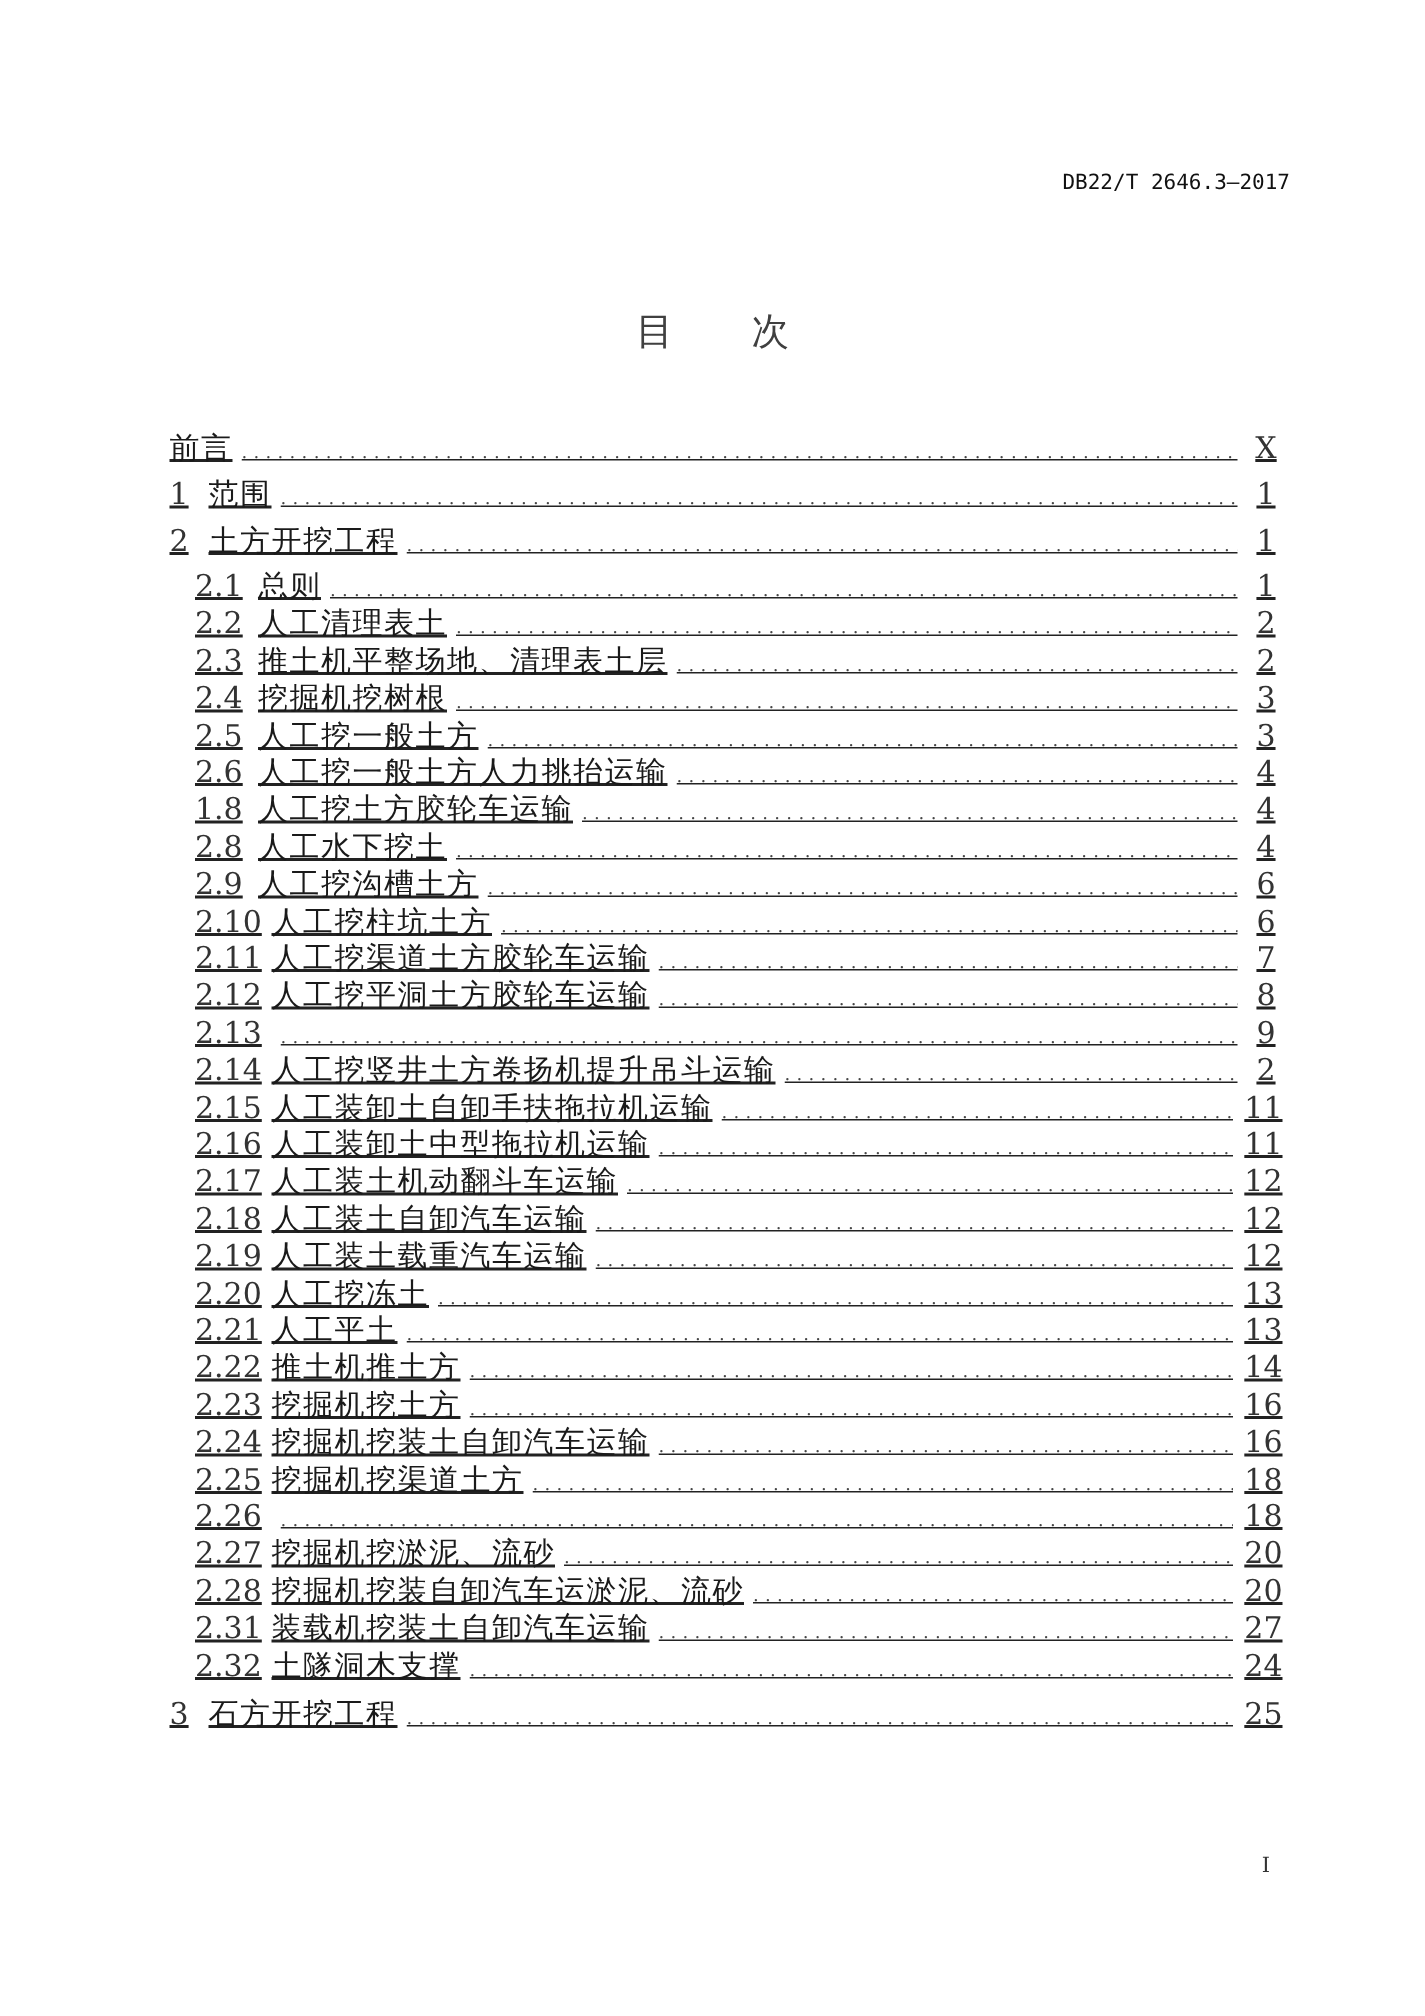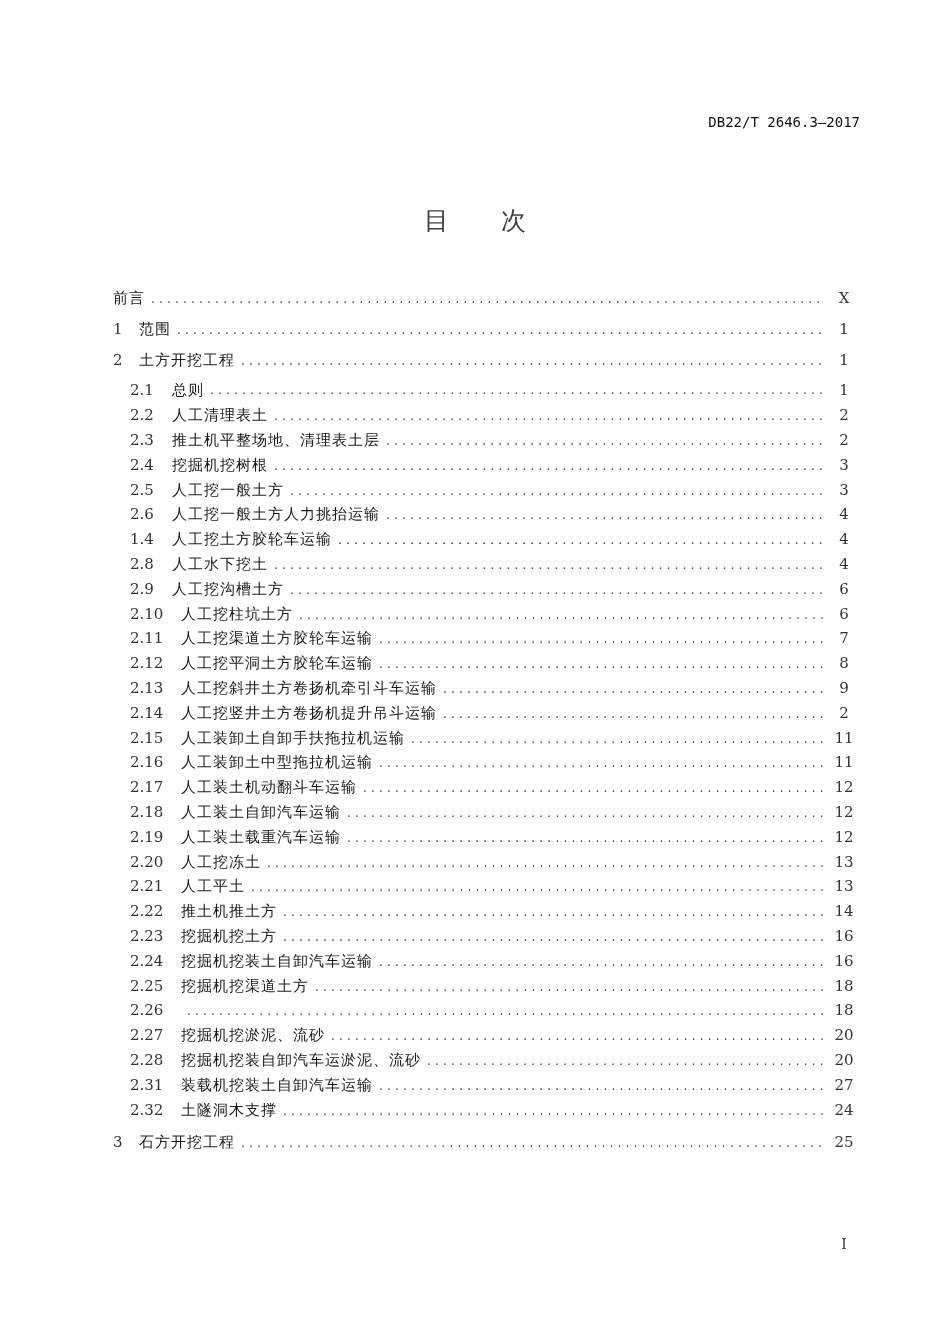--- a/index.html
+++ b/index.html
@@ -45,23 +45,24 @@
     .toc {
       position: absolute;
       top: 286px;
       left: 113px;
       width: 742px;
     }
     .toc-row {
       display: flex;
       align-items: baseline;
       height: 24.8px;
-      font-size: 15px;
+      font-size: 20px;
       line-height: 24.8px;
       white-space: nowrap;
+      text-decoration: underline;
     }
     .toc-row.lvl1 { margin-top: 6px; }
     .toc-row.first { margin-top: 0; }
     .toc-row.lvl2 { padding-left: 17px; }
     .toc-row .num {
       display: inline-block;
       flex: 0 0 auto;
       color: #333333;
     }
     .toc-row.lvl1 .num { width: 26px; }
@@ -119,21 +120,21 @@
       <span class="label">范围</span>
       <span class="leader"></span>
       <span class="page">1</span>
     </div>
     <div class="toc-row lvl1">
       <span class="num">2</span>
       <span class="label">土方开挖工程</span>
       <span class="leader"></span>
       <span class="page">1</span>
     </div>
-    <div class="toc-row lvl2" style="margin-top: 6px; align-items: flex-end;">
+    <div class="toc-row lvl2" style="margin-top: 6px;">
       <span class="num">2.1</span>
       <span class="label">总则</span>
       <span class="leader"></span>
       <span class="page">1</span>
     </div>
     <div class="toc-row lvl2">
       <span class="num">2.2</span>
       <span class="label">人工清理表土</span>
       <span class="leader"></span>
       <span class="page">2</span>
@@ -156,21 +157,21 @@
       <span class="leader"></span>
       <span class="page">3</span>
     </div>
     <div class="toc-row lvl2">
       <span class="num">2.6</span>
       <span class="label">人工挖一般土方人力挑抬运输</span>
       <span class="leader"></span>
       <span class="page">4</span>
     </div>
     <div class="toc-row lvl2">
-      <span class="num">1.4</span>
+      <span class="num">1.8</span>
       <span class="label">人工挖土方胶轮车运输</span>
       <span class="leader"></span>
       <span class="page">4</span>
     </div>
     <div class="toc-row lvl2">
       <span class="num">2.8</span>
       <span class="label">人工水下挖土</span>
       <span class="leader"></span>
       <span class="page">4</span>
     </div>
@@ -193,21 +194,20 @@
       <span class="page">7</span>
     </div>
     <div class="toc-row lvl2 wide">
       <span class="num">2.12</span>
       <span class="label">人工挖平洞土方胶轮车运输</span>
       <span class="leader"></span>
       <span class="page">8</span>
     </div>
     <div class="toc-row lvl2 wide">
       <span class="num">2.13</span>
-      <span class="label">人工挖斜井土方卷扬机牵引斗车运输</span>
       <span class="leader"></span>
       <span class="page">9</span>
     </div>
     <div class="toc-row lvl2 wide">
       <span class="num">2.14</span>
       <span class="label">人工挖竖井土方卷扬机提升吊斗运输</span>
       <span class="leader"></span>
       <span class="page">2</span>
     </div>
     <div class="toc-row lvl2 wide">

